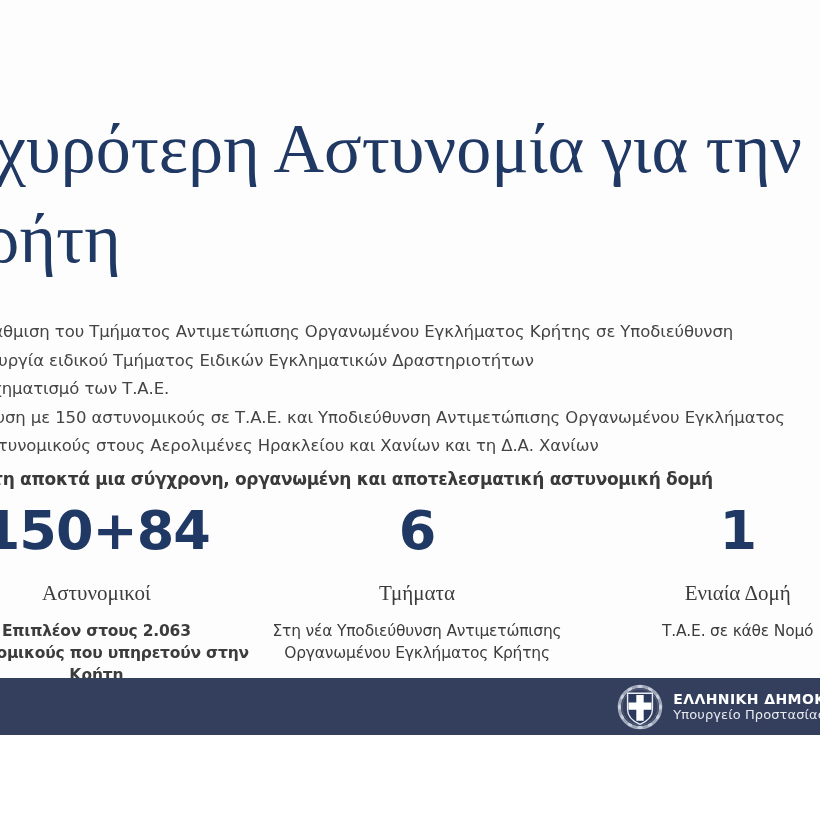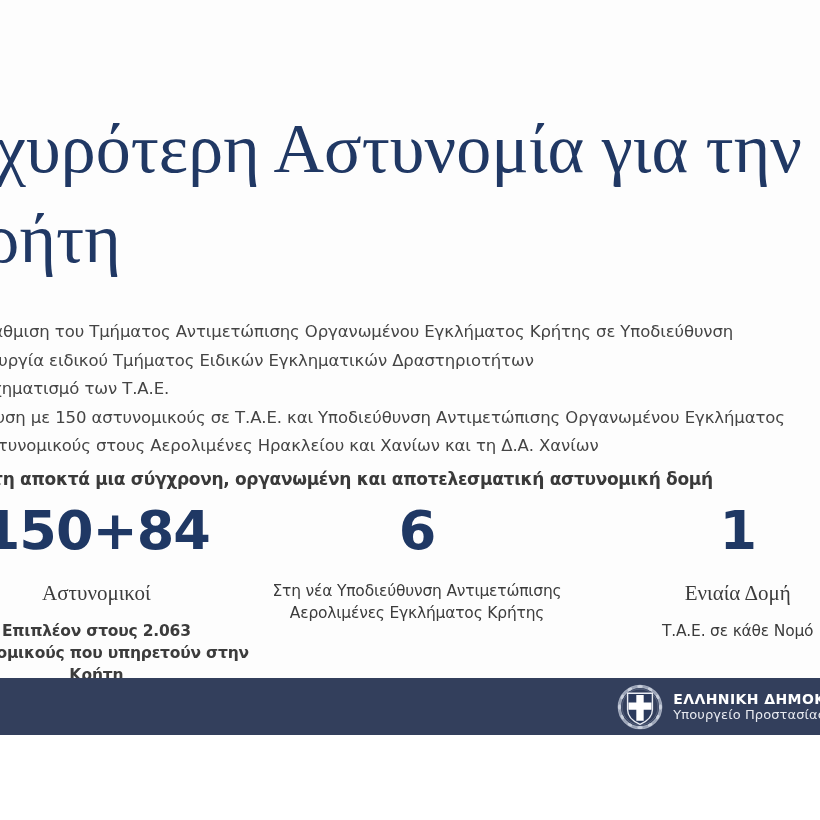--- a/index.html
+++ b/index.html
@@ -196,21 +196,22 @@
   <div id="stats-row">
 
     <div class="stat-col">
       <div class="stat-value">150+84</div>
       <div class="stat-label">Αστυνομικοί</div>
       <div class="stat-desc bold">Επιπλέον στους 2.063 αστυνομικούς που υπηρετούν στην Κρήτη</div>
     </div>
 
     <div class="stat-col">
       <div class="stat-value">6</div>
-      <div class="stat-desc">Στη νέα Υποδιεύθυνση Αντιμετώπισης Αερολιμένες Εγκλήματος Κρήτης</div>
+      <div class="stat-label">Τμήματα</div>
+      <div class="stat-desc">Στη νέα Υποδιεύθυνση Αντιμετώπισης Οργανωμένου Εγκλήματος Κρήτης</div>
     </div>
 
     <div class="stat-col">
       <div class="stat-value">1</div>
       <div class="stat-label">Ενιαία Δομή</div>
       <div class="stat-desc">Τ.Α.Ε. σε κάθε Νομό</div>
     </div>
 
   </div>
 

